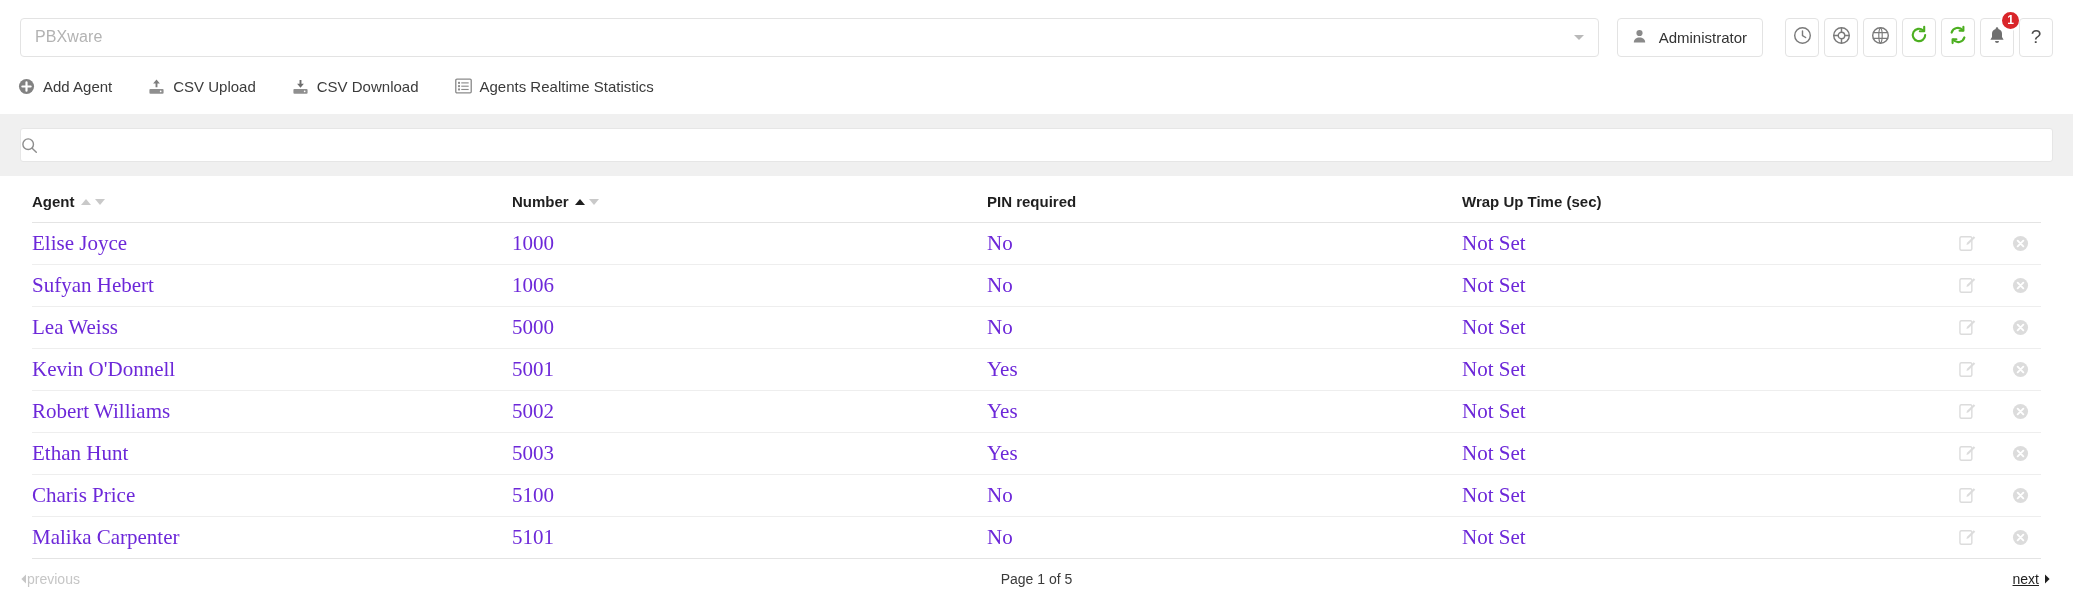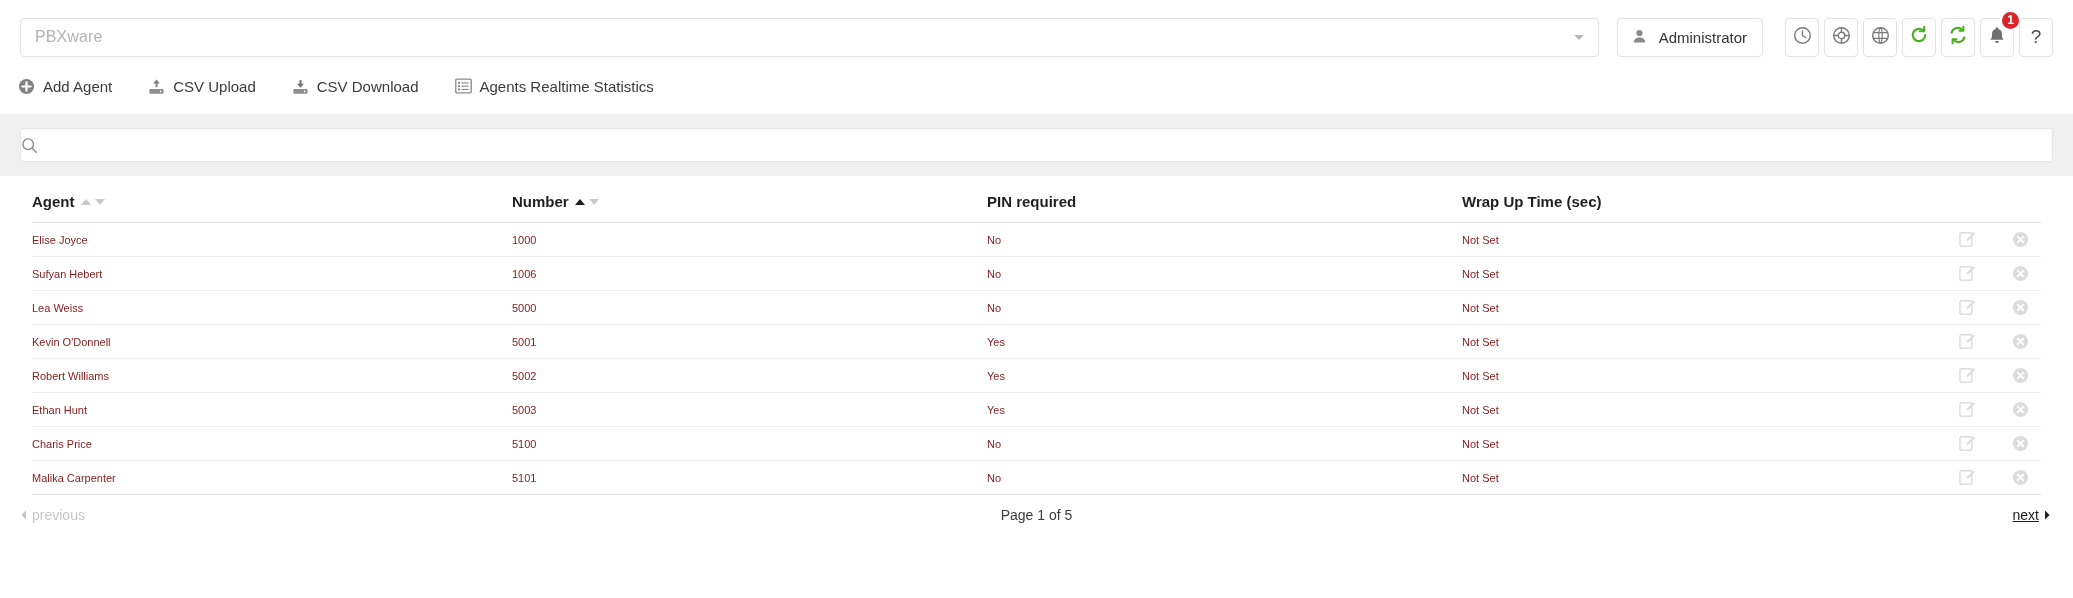--- a/index.html
+++ b/index.html
@@ -163,27 +163,28 @@
   }
   .arr-down {
     width: 0; height: 0;
     border-left: 5px solid transparent;
     border-right: 5px solid transparent;
     border-top: 6px solid #c9c9c9;
   }
   .arr-up.active { border-bottom-color: #1f1f1f; }
 
   tbody td {
-    font-size: 11px;
-    color: #7f1d1d;
+    font-size: 21px;
+    color: #6d28d9;
     padding: 8px 0;
     height: 27px;
     border-bottom: 1px solid #eeeeee;
     white-space: nowrap;
     overflow: hidden;
+    font-family: Liberation Serif, serif;
   }
   tbody tr:last-child td { border-bottom: 1px solid #e4e4e4; }
 
   .col-agent { width: 480px; }
   .col-number { width: 475px; }
   .col-pin { width: 475px; }
   .col-wrap { width: auto; }
   .col-actions { width: 125px; }
 
   .actions-cell {
@@ -200,21 +201,21 @@
   }
   .row-actions span { display: inline-flex; }
 
   
   .pagination {
     display: flex;
     align-items: center;
     padding: 12px 22px 0 20px;
     font-size: 14px;
   }
-  .pg-prev { color: #c6c6c6; display: flex; align-items: center; gap: 5px; }
+  .pg-prev { color: #c6c6c6; display: flex; align-items: center; }
   .pg-next { color: #1f1f1f; display: flex; align-items: flex-start; gap: 5px; margin-left: auto; text-decoration: underline; }
   .pg-center { color: #3a3a3a; position: absolute; left: 50%; transform: translateX(-50%); text-align: right; }
   .pagination-wrap { position: relative; }
 </style>
 </head>
 <body>
 
 <div class="topbar">
 
   <div class="tenant-select">

